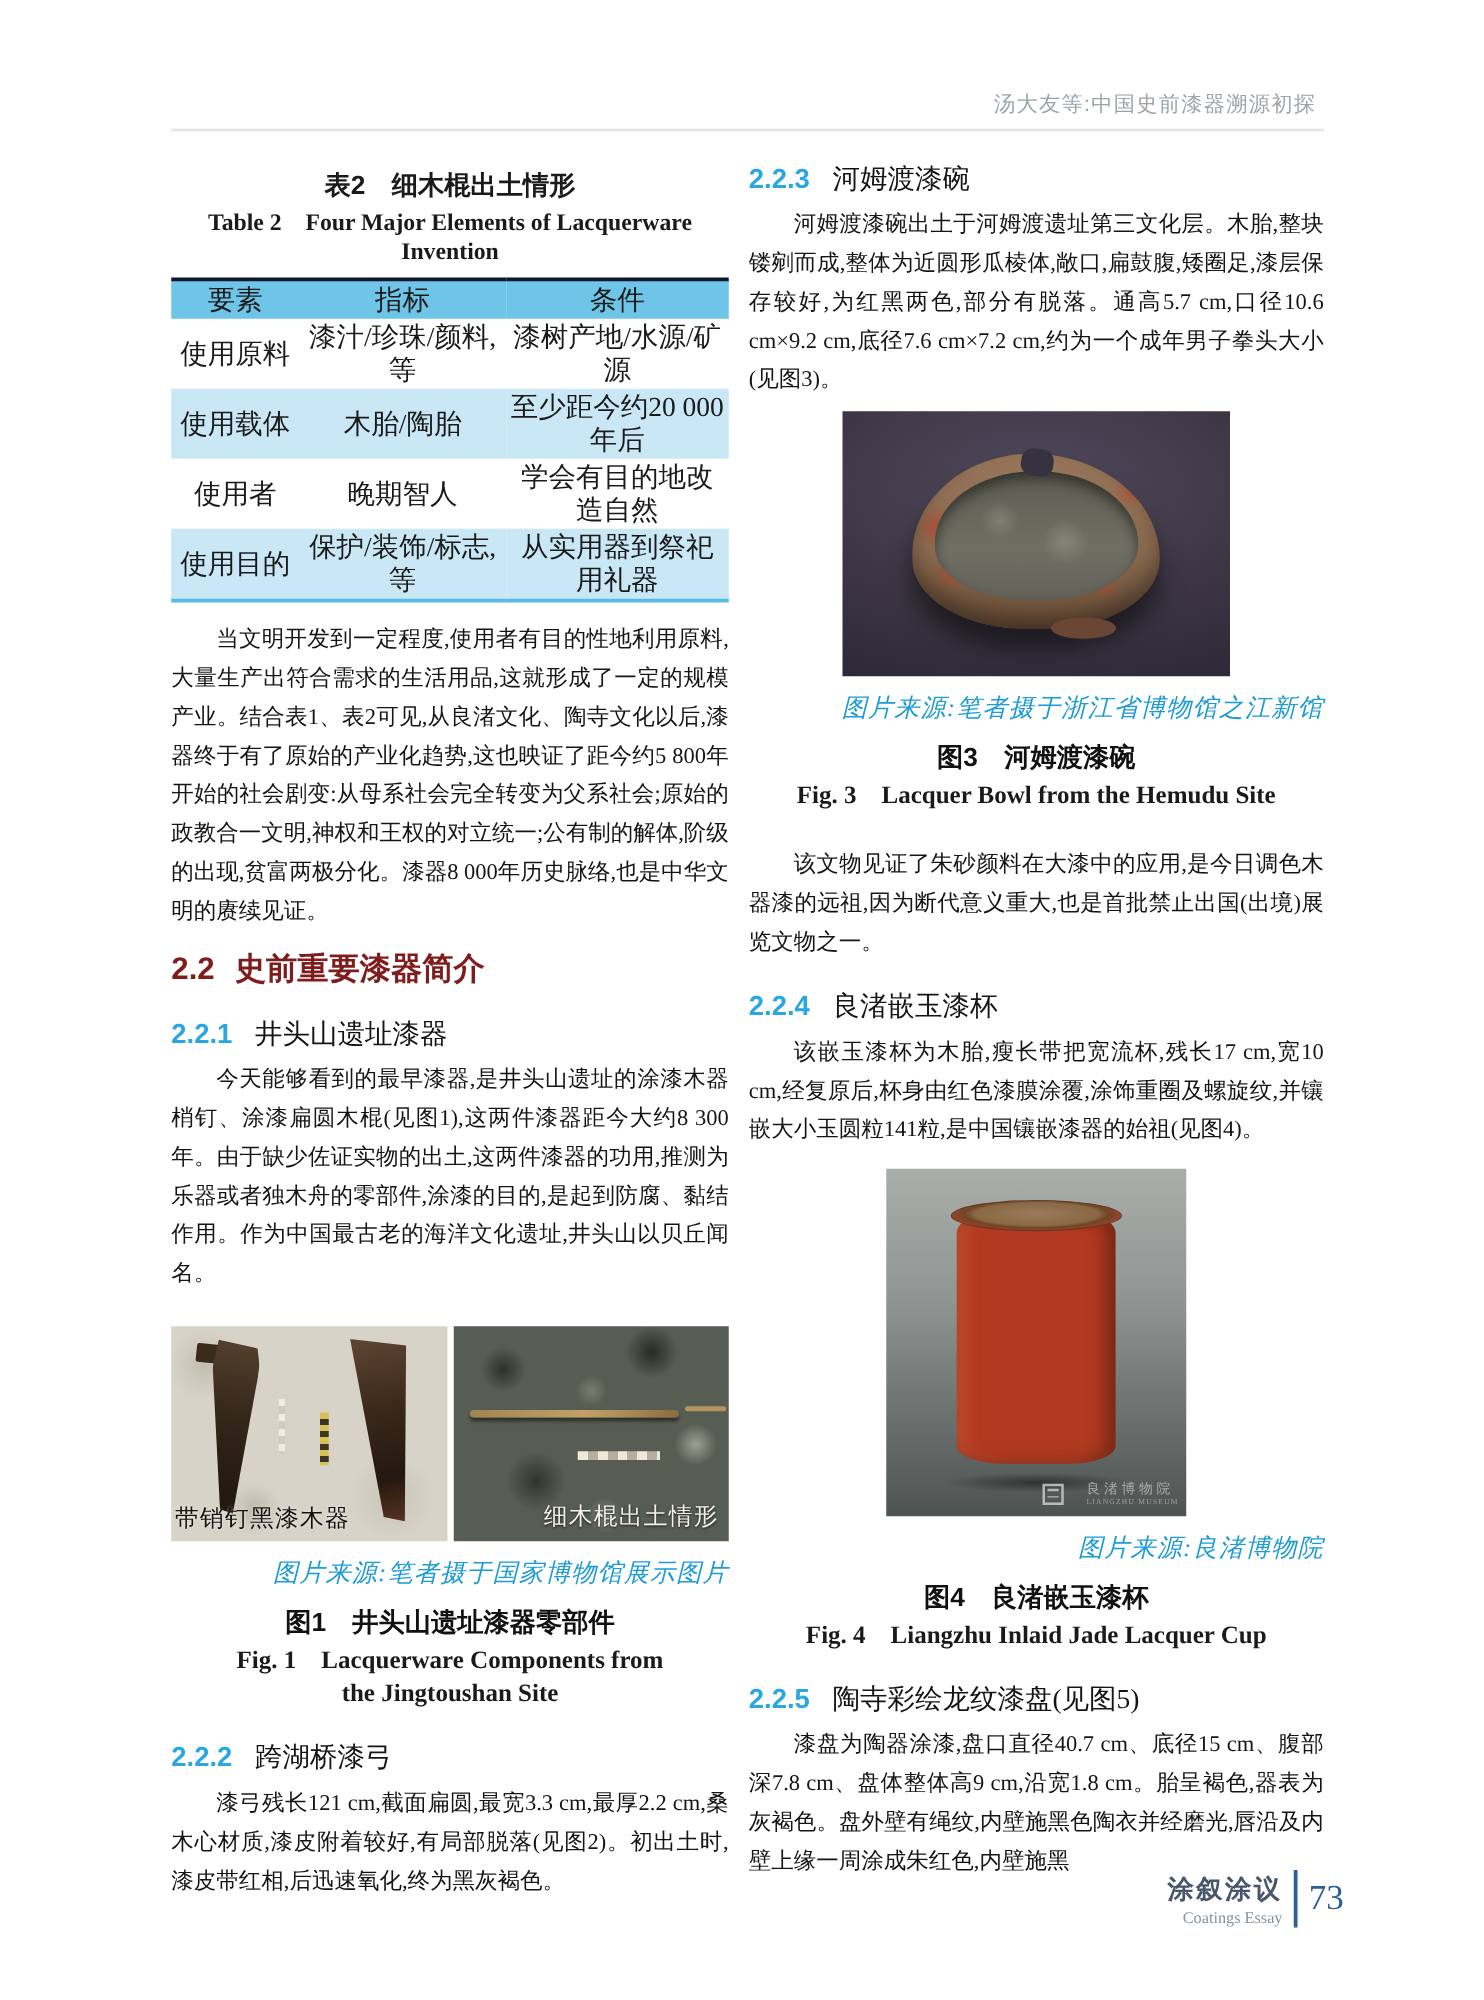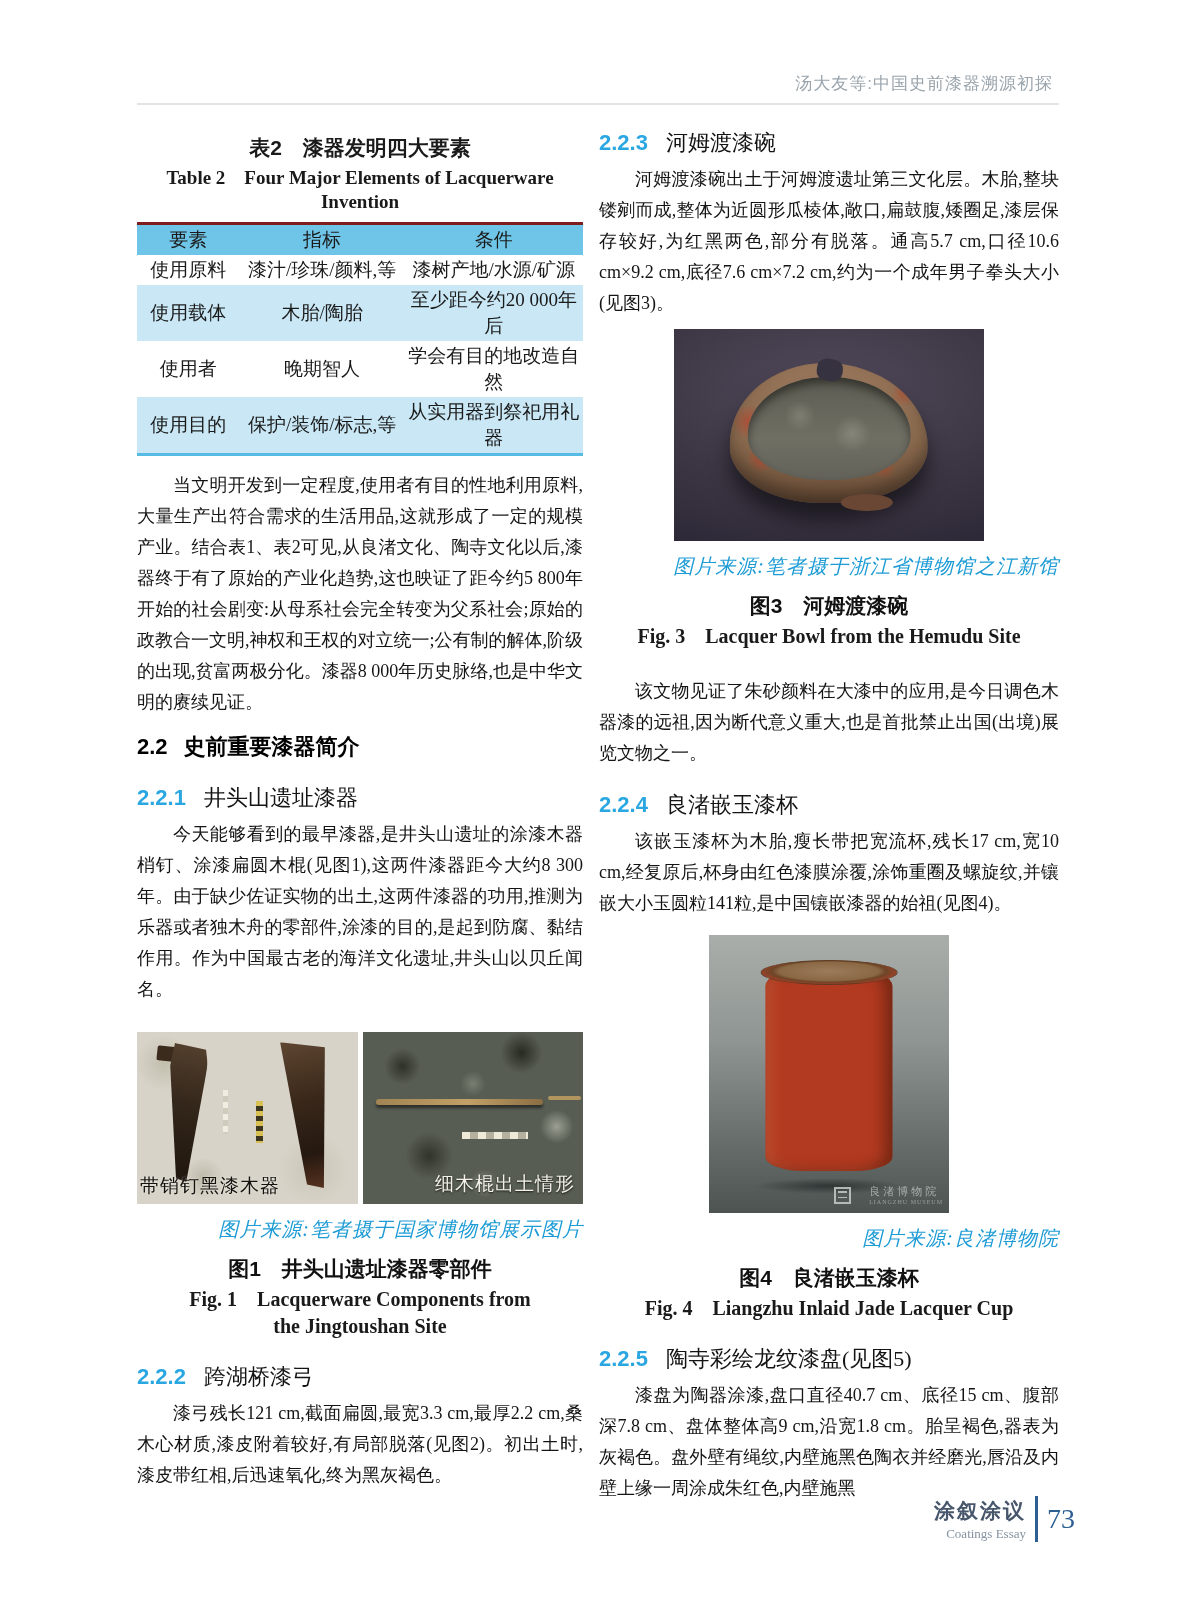--- a/index.html
+++ b/index.html
@@ -20,39 +20,39 @@
   .col { position:absolute; top:126px; width:446px; }
   .col-left  { left:137px; }
   .col-right { left:599px; width:460px; }
 
   
   .para {
     font-size:18px; line-height:31px; text-align:justify; text-indent:2em; color:#141414;
   }
   .h2 {
     font-family:"Liberation Sans","DejaVu Sans",sans-serif;
-    font-size:22px; font-weight:bold; color:#000000; margin-top:14px;
+    font-size:25px; font-weight:bold; color:#7f1d1d; margin-top:14px;
   }
   .h2 .h-num { margin-right:16px; }
   .h3 { font-size:22px; margin-top:21px; }
   .h3 .h-num {
     font-family:"Liberation Sans","DejaVu Sans",sans-serif;
     color:#2aa7e1; font-weight:bold; margin-right:18px;
   }
   .h3 .h-title { color:#141414; }
 
   
   .tbl-title-cn {
     font-family:"Liberation Sans","DejaVu Sans",sans-serif;
     text-align:center; font-size:21px; font-weight:bold; margin:8px 0 3px;
   }
   .tbl-title-en { text-align:center; font-size:19px; font-weight:bold; margin-bottom:9px; }
   table.tbl {
-    width:100%; border-collapse:collapse; font-size:19px;
-    border-top:3px solid #7f1d1d; border-bottom:3px solid #56bce4;
+    width:100%; border-collapse:collapse; font-size:22px;
+    border-top:3px solid #0f172a; border-bottom:3px solid #56bce4;
   }
   table.tbl th {
     background:#6fc5e7; font-weight:normal; padding:2px 2px; text-align:center; line-height:26px;
   }
   table.tbl td { padding:2px 2px; text-align:center; line-height:26px; }
   table.tbl tr.stripe td { background:#c9e7f5; }
   table.tbl th:nth-child(1), table.tbl td:nth-child(1) { width:23%; }
   table.tbl th:nth-child(2), table.tbl td:nth-child(2) { width:37%; }
   table.tbl th:nth-child(3), table.tbl td:nth-child(3) { width:40%; }
 
@@ -236,21 +236,21 @@
 </head>
 <body>
 
 <div class="page">
 
   <div class="running-head">汤大友等:中国史前漆器溯源初探</div>
   <div class="head-rule"></div>
 
   <div class="col col-left">
 
-    <div class="tbl-title-cn">表2　漆器发明四大要素</div>
+    <div class="tbl-title-cn">表2　细木棍出土情形</div>
     <div class="tbl-title-en">Table 2　Four Major Elements of Lacquerware Invention</div>
 
     <table class="tbl">
       <thead>
         <tr>
           <th>要素</th>
           <th>指标</th>
           <th>条件</th>
         </tr>
       </thead>

